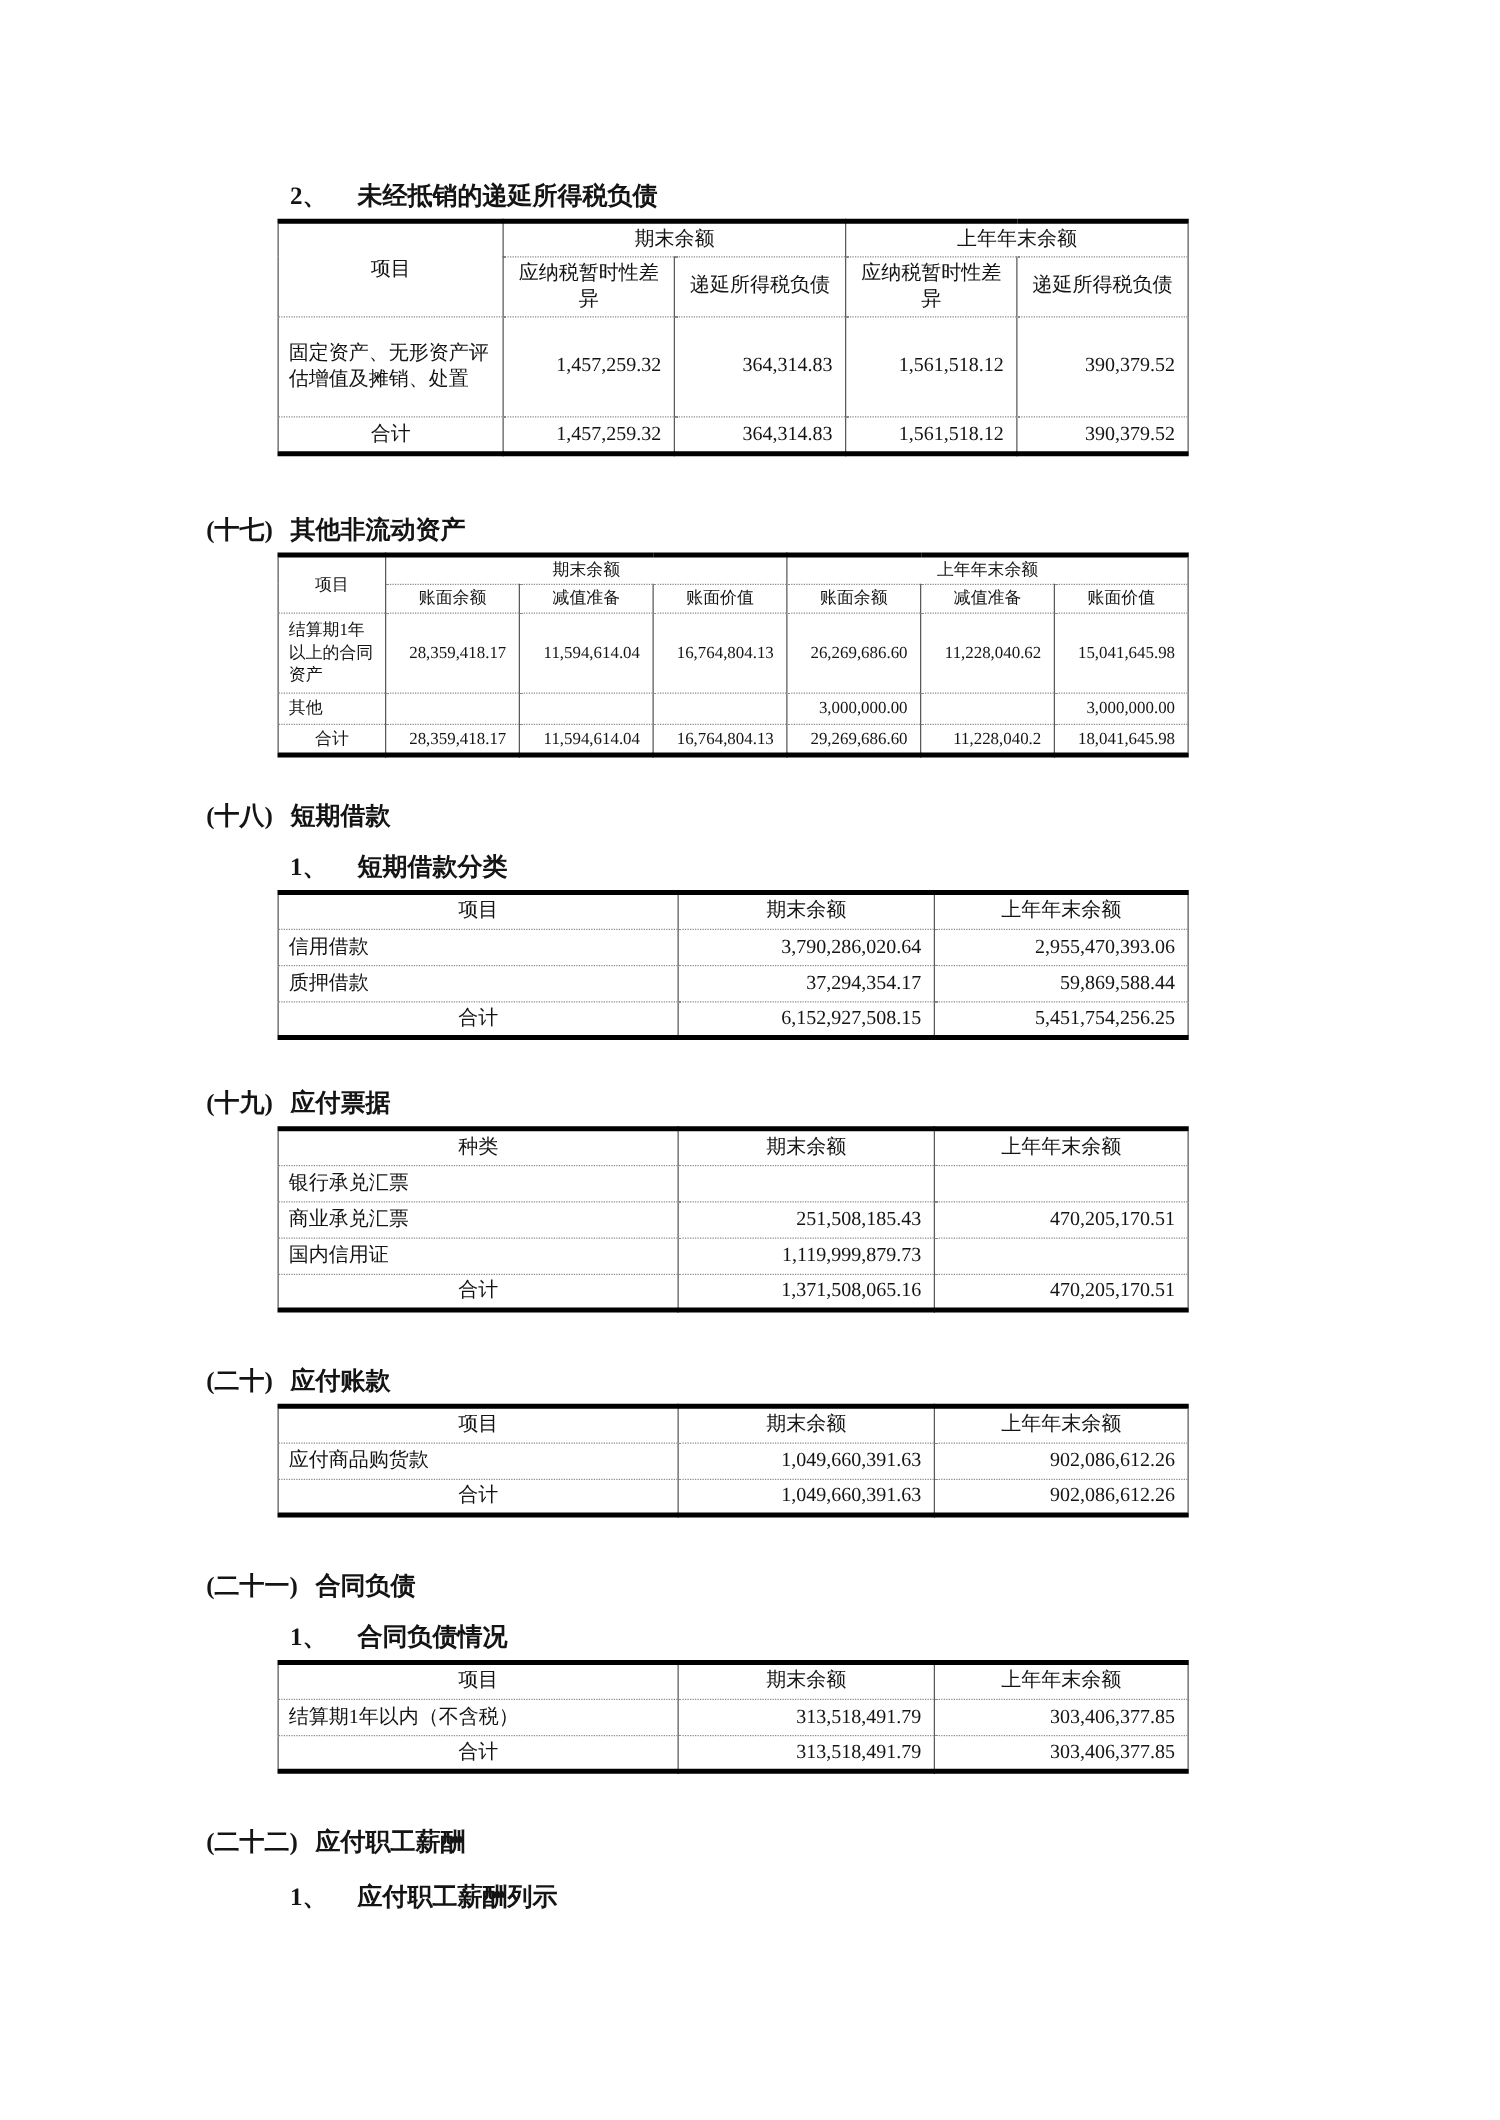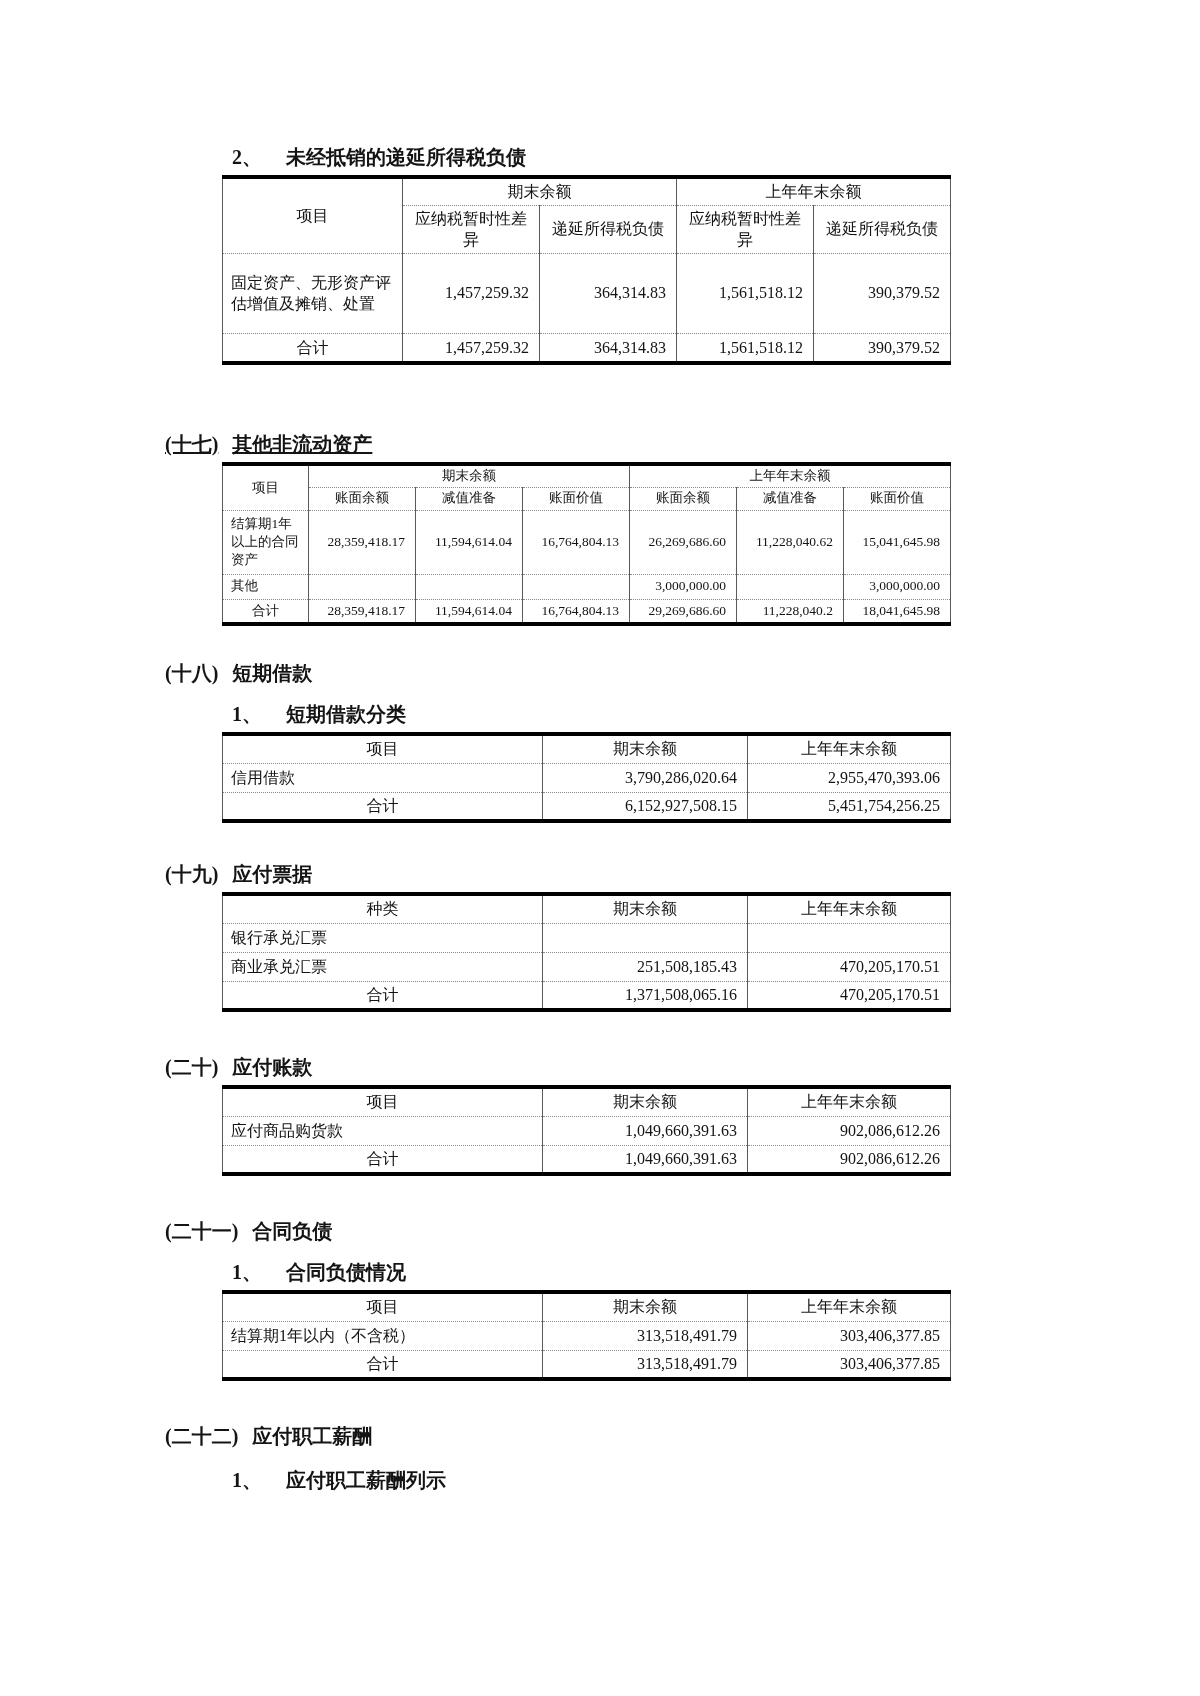--- a/index.html
+++ b/index.html
@@ -39,21 +39,21 @@
   .tblB td { padding:1px 4px; }
   .tblB td.gh { height:21px; }
   .tblB td.sh { height:23px; }
   .tblB tr.data td { height:64px; }
   .tblB tr.small td { height:25px; }
   
   .tbl3 td { height:29px; }
   
   .mt-first { margin-top:144px; }
   .mt-tbl   { margin-top:5px; }
-  .gap-a    { margin-top:66px;text-decoration:underline; }
+  .gap-a    { margin-top:46px; }
   .gap-b    { margin-top:34px; }
   .gap-sub  { margin-top:15px; }
   .gap-c    { margin-top:38px;font-family:Liberation Serif, serif; }
   .gap-d    { margin-top:42px; }
   .gap-e    { margin-top:42px; }
   .gap-f    { margin-top:42px; }
   .gap-g    { margin-top:18px; }
 </style>
 </head>
 <body>
@@ -177,20 +177,25 @@
     <td class="c">项目</td>
     <td class="c">期末余额</td>
     <td class="c">上年年末余额</td>
   </tr>
   <tr>
     <td class="lbl">信用借款</td>
     <td class="n">3,790,286,020.64</td>
     <td class="n">2,955,470,393.06</td>
   </tr>
   <tr>
+    <td class="lbl">质押借款</td>
+    <td class="n">37,294,354.17</td>
+    <td class="n">59,869,588.44</td>
+  </tr>
+  <tr>
     <td class="c">合计</td>
     <td class="n">6,152,927,508.15</td>
     <td class="n">5,451,754,256.25</td>
   </tr>
 </tbody>
   </table>
 
 <div class="h-top gap-c">
   <span class="num">(十九)</span><span>应付票据</span>
 </div>
@@ -211,20 +216,25 @@
     <td class="lbl">银行承兑汇票</td>
     <td class="n"></td>
     <td class="n"></td>
   </tr>
   <tr>
     <td class="lbl">商业承兑汇票</td>
     <td class="n">251,508,185.43</td>
     <td class="n">470,205,170.51</td>
   </tr>
   <tr>
+    <td class="lbl">国内信用证</td>
+    <td class="n">1,119,999,879.73</td>
+    <td class="n"></td>
+  </tr>
+  <tr>
     <td class="c">合计</td>
     <td class="n">1,371,508,065.16</td>
     <td class="n">470,205,170.51</td>
   </tr>
 </tbody>
   </table>
 
 <div class="h-top gap-d">
   <span class="num">(二十)</span><span>应付账款</span>
 </div>

